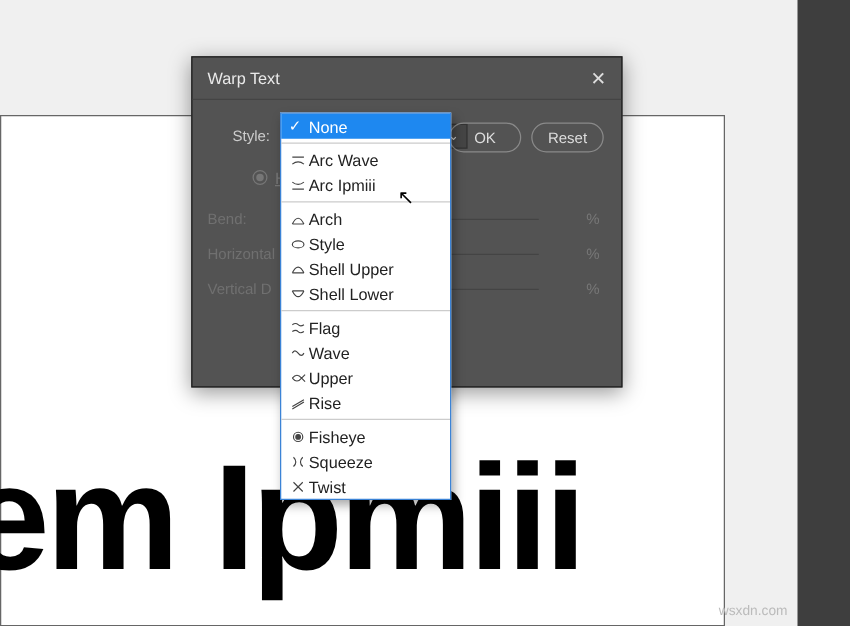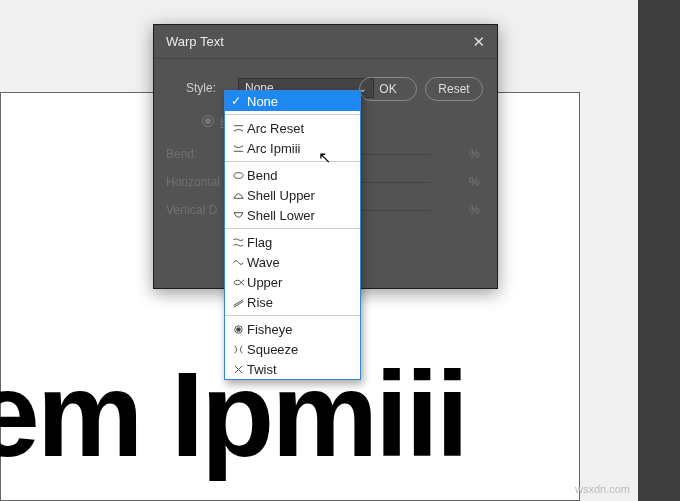--- a/index.html
+++ b/index.html
@@ -27,21 +27,21 @@
       left: -28px; top: 252px;
       font-size: 120px;
       font-weight: 900;
       letter-spacing: -3px;
       color: #000;
       white-space: nowrap;
       font-family: Arial, Helvetica, sans-serif;
     }
     .dialog {
       position: absolute;
-      left: 153px; top: 24px;
+      left: 153px; top: 45px;
       width: 345px; height: 265px;
       background: #535353;
       border: 1px solid #1d1d1d;
       box-shadow: 0 4px 16px rgba(0,0,0,0.4);
       color: #d6d6d6;
     }
     .titlebar {
       height: 34px; display: flex; align-items: center;
       padding: 0 12px; justify-content: space-between;
       border-bottom: 1px solid #444;
@@ -174,38 +174,46 @@
     <div class="dd-item selected">
       <span>None</span>
     </div>
     <div class="dd-sep"></div>
     <div class="dd-item">
       <span class="ico">
         <svg class="glyph" viewBox="0 0 14 14">
           <path d="M2 4 L12 4 M2 10 Q7 6 12 10"></path>
         </svg>
       </span>
-      <span>Arc Reset</span>
+      <span>Arc Wave</span>
     </div>
     <div class="dd-item">
       <span class="ico">
         <svg class="glyph" viewBox="0 0 14 14">
           <path d="M2 4 Q7 8 12 4 M2 10 L12 10"></path>
         </svg>
       </span>
       <span>Arc Ipmiii</span>
     </div>
     <div class="dd-sep"></div>
     <div class="dd-item">
       <span class="ico">
         <svg class="glyph" viewBox="0 0 14 14">
+          <path d="M2 11 Q7 1 12 11 M2 11 L12 11"></path>
+        </svg>
+      </span>
+      <span>Arch</span>
+    </div>
+    <div class="dd-item">
+      <span class="ico">
+        <svg class="glyph" viewBox="0 0 14 14">
           <ellipse cx="7" cy="7" rx="5" ry="3"></ellipse>
         </svg>
       </span>
-      <span>Bend</span>
+      <span>Style</span>
     </div>
     <div class="dd-item">
       <span class="ico">
         <svg class="glyph" viewBox="0 0 14 14">
           <path d="M2 10 Q7 0 12 10 M2 10 L12 10"></path>
         </svg>
       </span>
       <span>Shell Upper</span>
     </div>
     <div class="dd-item">

